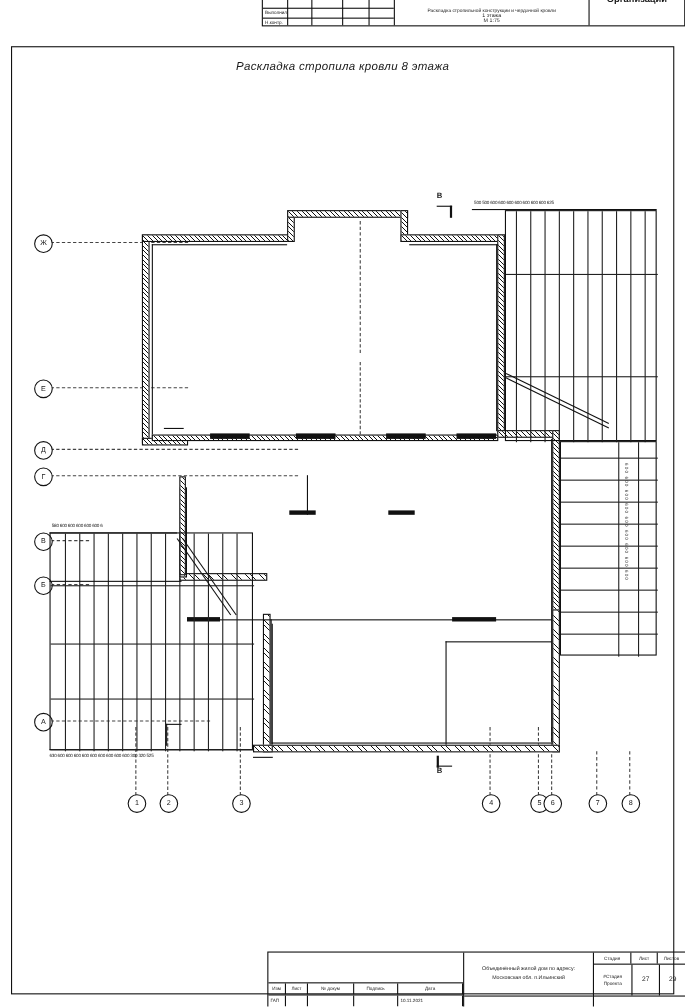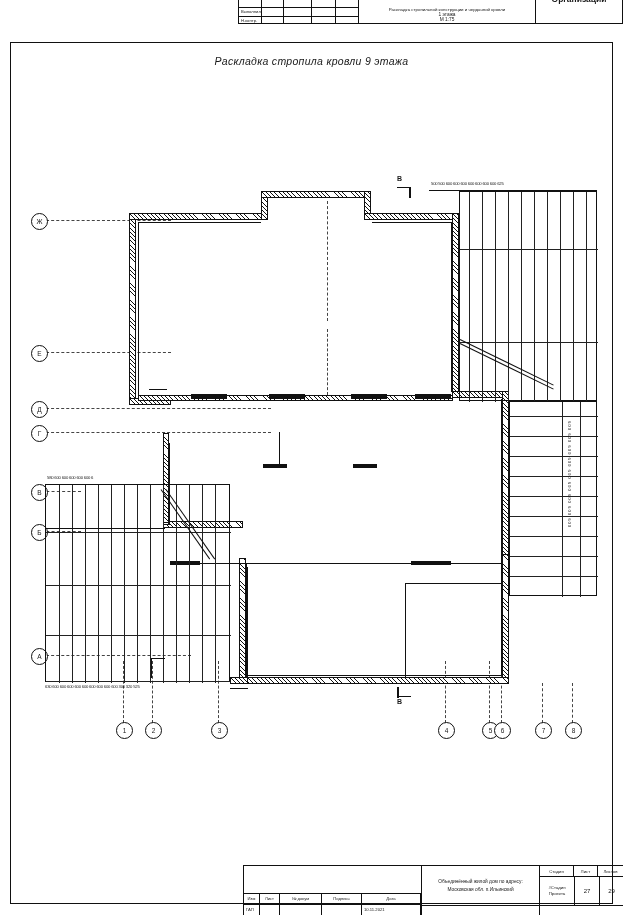--- a/index.html
+++ b/index.html
@@ -88,21 +88,21 @@
         <div class="tiny2">1 этажа</div>
         <div class="tiny2">М 1:75</div>
       </div>
       <div class="tb-right">
         <b>Организации</b>
       </div>
     </div>
   </div>
 
   <div class="frame">
-    <div class="drawing-title">Раскладка стропила кровли 9 этажа</div>
+    <div class="drawing-title">Раскладка стропила кровли 8 этажа</div>
 
     <div class="plan">
 
       <div class="axline" style="left:30px;top:177px;width:130px;"></div>
       <div class="axline" style="left:30px;top:309px;width:130px;"></div>
       <div class="axline" style="left:30px;top:365px;width:230px;"></div>
       <div class="axline" style="left:30px;top:389px;width:230px;"></div>
       <div class="axline" style="left:30px;top:448px;width:40px;"></div>
       <div class="axline" style="left:30px;top:488px;width:40px;"></div>
       <div class="axline" style="left:30px;top:612px;width:150px;"></div>

